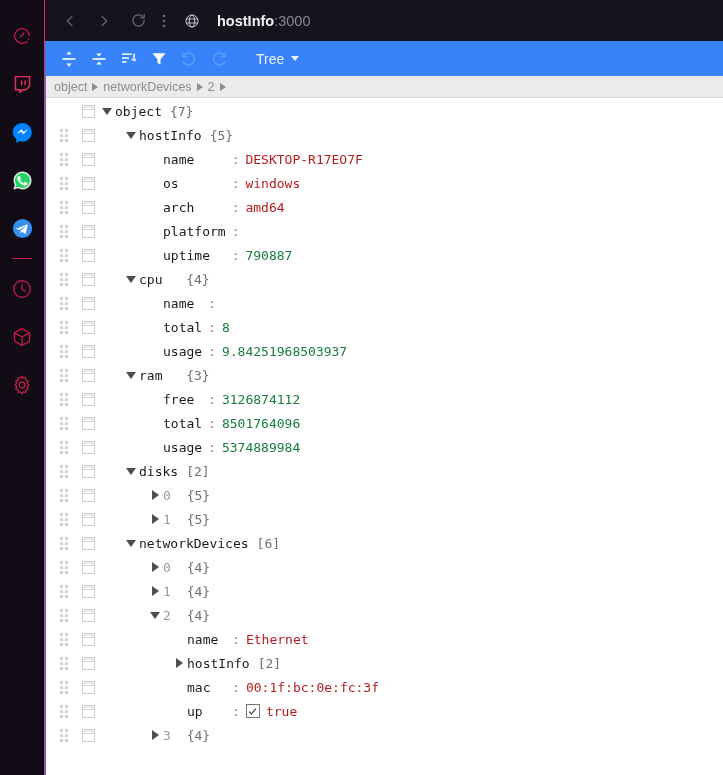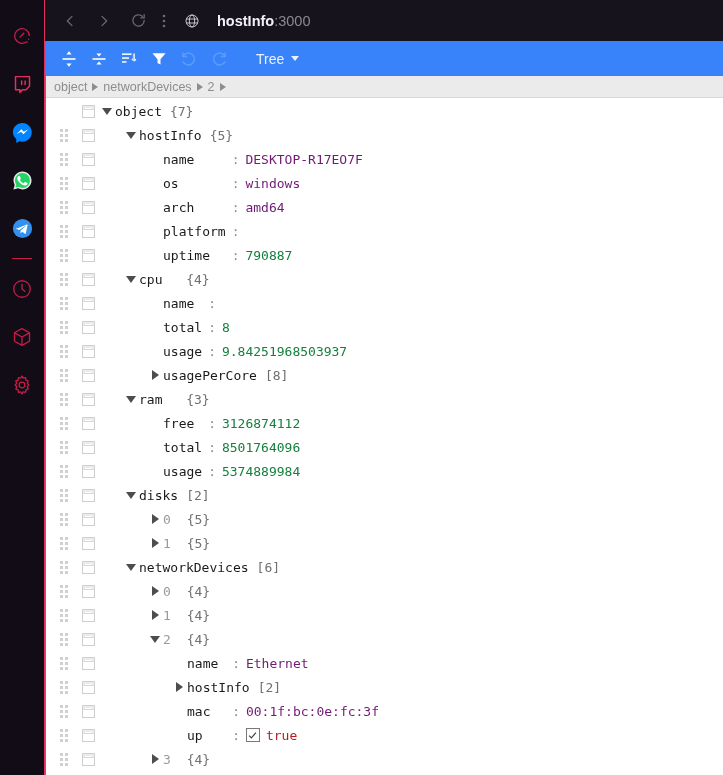--- a/index.html
+++ b/index.html
@@ -132,21 +132,21 @@
     border-left:5px solid transparent;border-right:5px solid transparent;
     border-top:7px solid #4d4d4d;
   }
   .tri.right{
     border-top:5px solid transparent;border-bottom:5px solid transparent;
     border-left:7px solid #4d4d4d;
   }
   .key{color:#1a1a1a;cursor:text;white-space:pre;}
   .idx{color:#9a9a9a;cursor:text;white-space:pre;}
   .sep{color:#8a8a8a;padding:0 6px;}
-  .val-str{color:#701a75;cursor:text;}
+  .val-str{color:#b91c1c;cursor:text;}
   .val-num{color:#15803d;cursor:text;}
   .val-bool{color:#b91c1c;cursor:text;}
   .count{color:#6f6f6f;padding-left:8px;}
   .chk{
     width:12px;height:12px;border:1px solid #777;background:#fff;
     display:inline-flex;align-items:center;justify-content:center;
     margin-right:6px;vertical-align:middle;cursor:pointer;flex:none;
   }
   .chk svg{display:block;}
 </style>
@@ -563,44 +563,20 @@
               <i></i>
               <i></i>
             </div>
           </div>
           <div class="fieldico">
             <svg width="13" height="13" viewBox="0 0 13 13">
               <rect x="0.5" y="0.5" width="12" height="12" fill="#fff" stroke="#cfcfcf"></rect>
               <rect x="2" y="2" width="9" height="2.6" fill="#fff" stroke="#cfcfcf" stroke-width="0.8"></rect>
             </svg>
           </div>
-          <span class="tab" style="width: 52px;"></span>
-          <div class="expander">
-            <span class="tri right"></span>
-          </div>
-          <span class="key">usagePerCore</span>
-          <span class="count">[8]</span>
-        </div>
-        <div class="row">
-          <div class="dragger">
-            <div class="dots">
-              <i></i>
-              <i></i>
-              <i></i>
-              <i></i>
-              <i></i>
-              <i></i>
-            </div>
-          </div>
-          <div class="fieldico">
-            <svg width="13" height="13" viewBox="0 0 13 13">
-              <rect x="0.5" y="0.5" width="12" height="12" fill="#fff" stroke="#cfcfcf"></rect>
-              <rect x="2" y="2" width="9" height="2.6" fill="#fff" stroke="#cfcfcf" stroke-width="0.8"></rect>
-            </svg>
-          </div>
           <span class="tab" style="width: 28px;"></span>
           <div class="expander">
             <span class="tri down"></span>
           </div>
           <span class="key">ram  </span>
           <span class="count">{3}</span>
         </div>
         <div class="row">
           <div class="dragger">
             <div class="dots">

